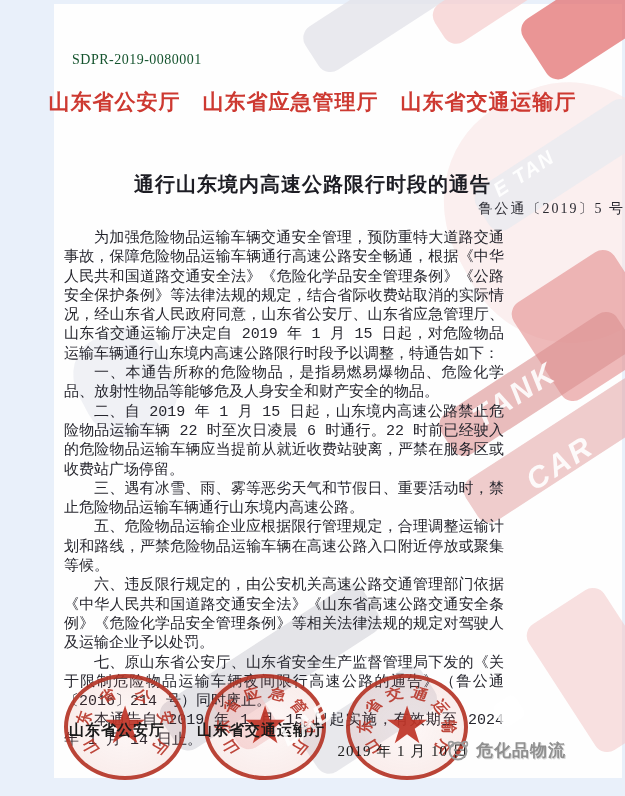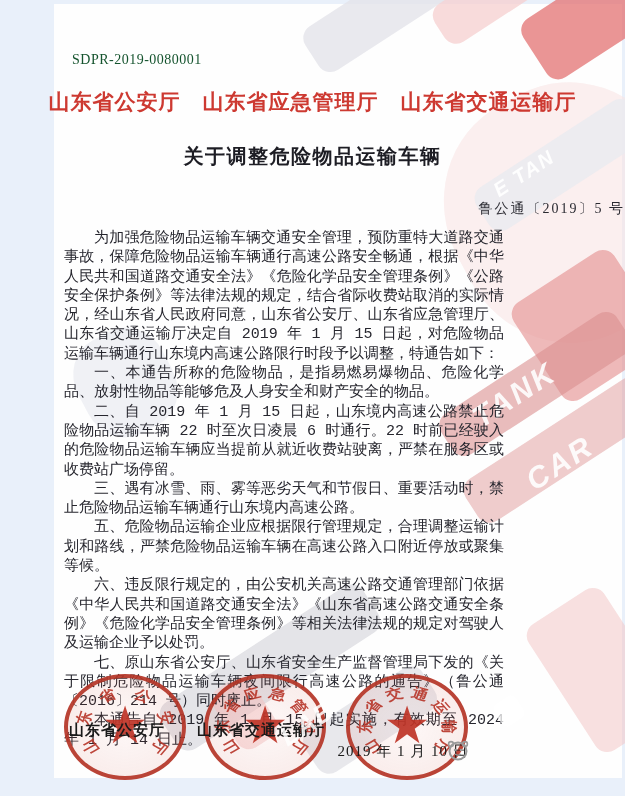--- a/index.html
+++ b/index.html
@@ -130,21 +130,21 @@
   <div class="wm w12"></div>
   <div class="wm w13"></div>
   <div class="wm-txt t-etan">E TAN</div>
   <div class="wm-txt t-tank">TANK</div>
   <div class="wm-txt t-car">CAR</div>
   <div class="wm-txt t-lab">LAB</div>
   <div class="wm t-blob"></div>
 
   <div class="doc-number">SDPR-2019-0080001</div>
   <div class="issuers">山东省公安厅　山东省应急管理厅　山东省交通运输厅</div>
-  <div class="title-l1">关于调整危险物品运输车辆</div>
+  <div class="title-l2">通行山东境内高速公路限行时段的通告</div>
   <div class="doc-ref">鲁公通〔2019〕5 号</div>
 
   <div class="doc-body">
     <p>为加强危险物品运输车辆交通安全管理，预防重特大道路交通事故，保障危险物品运输车辆通行高速公路安全畅通，根据《中华人民共和国道路交通安全法》《危险化学品安全管理条例》《公路安全保护条例》等法律法规的规定，结合省际收费站取消的实际情况，经山东省人民政府同意，山东省公安厅、山东省应急管理厅、山东省交通运输厅决定自 2019 年 1 月 15 日起，对危险物品运输车辆通行山东境内高速公路限行时段予以调整，特通告如下：</p>
     <p>一、本通告所称的危险物品，是指易燃易爆物品、危险化学品、放射性物品等能够危及人身安全和财产安全的物品。</p>
     <p>二、自 2019 年 1 月 15 日起，山东境内高速公路禁止危险物品运输车辆 22 时至次日凌晨 6 时通行。22 时前已经驶入的危险物品运输车辆应当提前从就近收费站驶离，严禁在服务区或收费站广场停留。</p>
     <p>三、遇有冰雪、雨、雾等恶劣天气和节假日、重要活动时，禁止危险物品运输车辆通行山东境内高速公路。</p>
     <p>五、危险物品运输企业应根据限行管理规定，合理调整运输计划和路线，严禁危险物品运输车辆在高速公路入口附近停放或聚集等候。</p>
     <p>六、违反限行规定的，由公安机关高速公路交通管理部门依据《中华人民共和国道路交通安全法》《山东省高速公路交通安全条例》《危险化学品安全管理条例》等相关法律法规的规定对驾驶人及运输企业予以处罚。</p>
     <p>七、原山东省公安厅、山东省安全生产监督管理局下发的《关于限制危险物品运输车辆夜间限行高速公路的通告》（鲁公通〔2016〕214 号）同时废止。</p>
@@ -195,15 +195,16 @@
 
   <div class="brand">
     <svg width="24" height="24" viewBox="0 0 24 24">
       <circle cx="12" cy="13" r="8.5" fill="none" stroke="#9a9a9a" stroke-width="2"></circle>
       <circle cx="5" cy="6" r="2.4" fill="none" stroke="#9a9a9a" stroke-width="1.6"></circle>
       <circle cx="19" cy="6" r="2.4" fill="none" stroke="#9a9a9a" stroke-width="1.6"></circle>
       <circle cx="9" cy="12" r="1.2" fill="#9a9a9a"></circle>
       <circle cx="15" cy="12" r="1.2" fill="#9a9a9a"></circle>
       <path d="M9 16 q3 2.4 6 0" fill="none" stroke="#9a9a9a" stroke-width="1.4"></path>
     </svg>
+    <span class="brand-text">危化品物流</span>
   </div>
 
 </div>
 
 </body></html>

